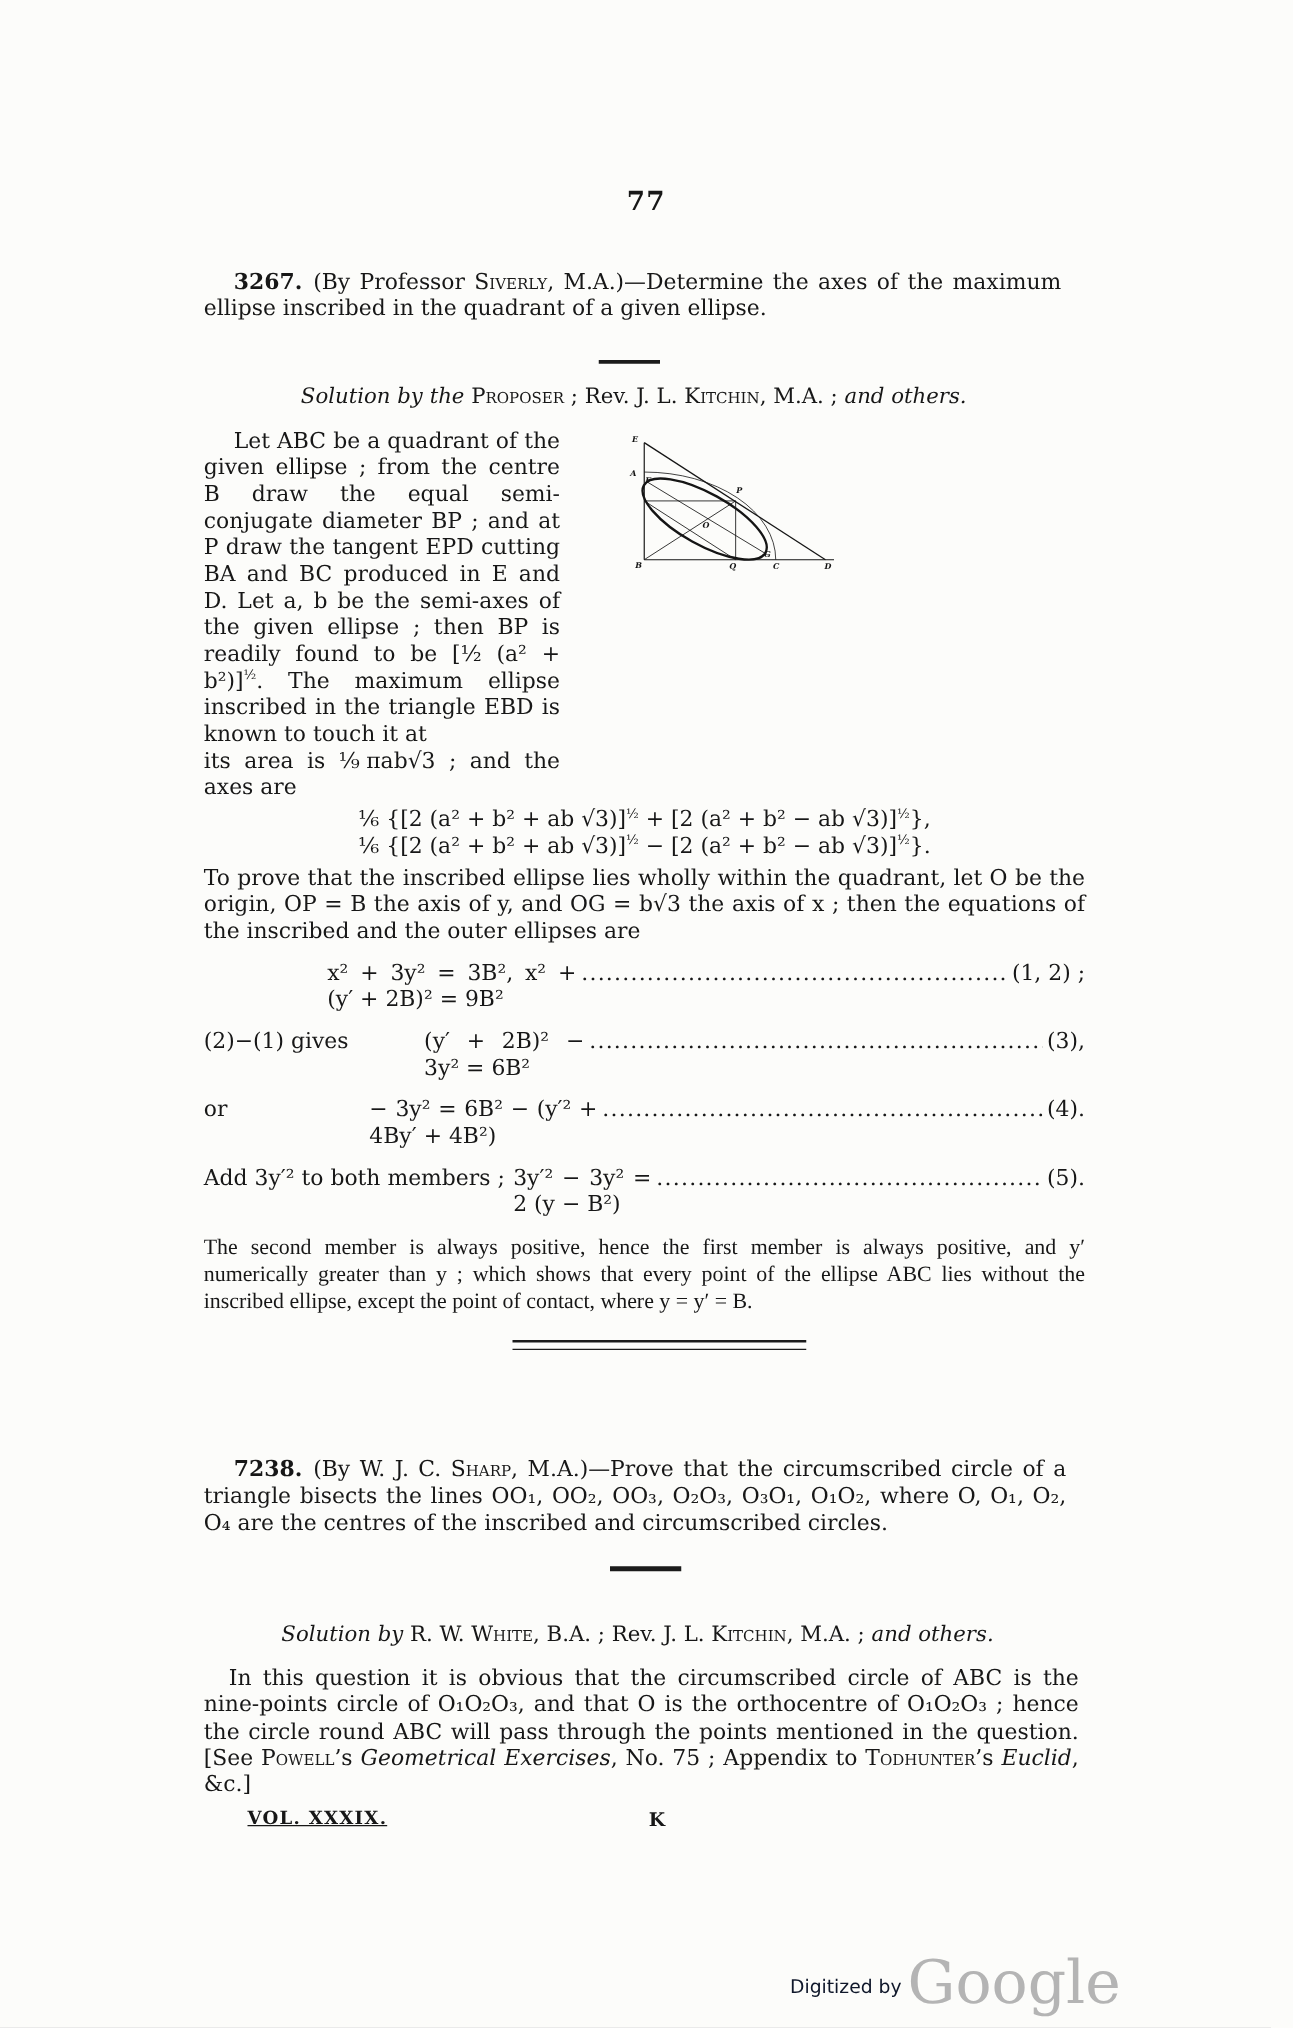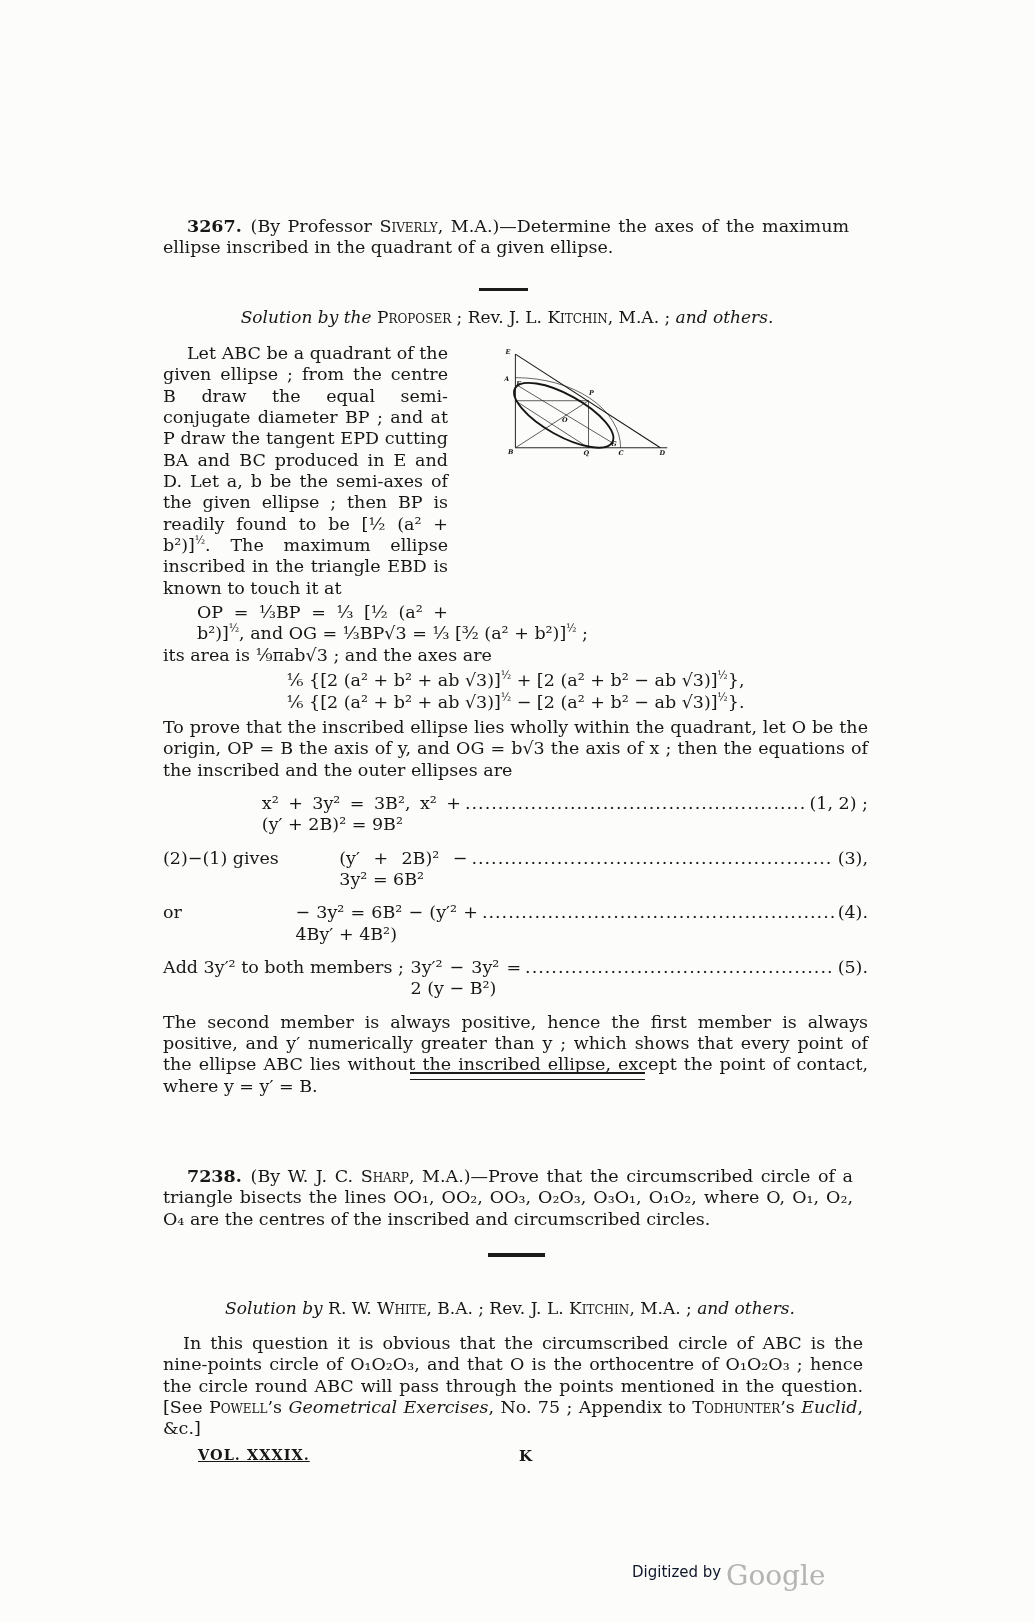--- a/index.html
+++ b/index.html
@@ -35,27 +35,28 @@
   .dots{flex:1 1 auto;overflow:hidden;white-space:nowrap;margin:0 4px;}
   .dots::after{content:"....................................................................................";letter-spacing:1px;}
   .sp1{display:inline-block;width:160px;}
   .sp3{display:inline-block;width:92px;}
   .sp4{display:inline-block;width:178px;}
   .sp5{display:inline-block;width:12px;}
   .fig-label{font-style:italic;font-weight:bold;font-size:15px;fill:#131313;}
   .footer-vol{font-size:14.5px;font-weight:bold;letter-spacing:1px;text-decoration:underline;}
   .footer-sig{font-size:15px;font-weight:bold;}
   .wm{color:#0f172a;font-family:"DejaVu Sans", sans-serif;font-size:15px;}
-  .wm-logo{color:#b4b4b4;font-family:"DejaVu Serif", serif;font-size:28px;line-height:1;}
+  .wm-logo{color:#b4b4b4;font-family:"DejaVu Serif", serif;font-size:48px;line-height:1;}
 </style>
 </head>
 <body>
 
 <div class="sheet">
 
+  <div class="abs pageno center" style="top:148px;left:0;width:100%;">77</div>
 
   <p class="abs just" style="top:216px;left:163px;width:686px;">
     <span class="indent" style="display:inline-block;width:24px;"></span><span class="b">3267.</span><span> (By Professor </span><span class="sc">Siverly</span><span>, M.A.)—Determine the axes of the maximum ellipse inscribed in the quadrant of a given ellipse.</span>
   </p>
 
   <div class="abs rule" style="top:288px;left:479px;width:49px;height:3px;"></div>
 
   <div class="abs center solhead" style="top:307px;left:0;width:1014px;">
     <span class="it">Solution by the </span><span class="sc">Proposer</span><span> ; Rev. J. L. </span><span class="sc">Kitchin</span><span>, M.A. ; </span><span class="it">and others.</span>
   </div>
@@ -93,21 +94,20 @@
             <text x="741" y="592">G</text>
             <text x="758" y="614">C</text>
             <text x="854" y="614">D</text>
           </g>
         </svg>
       </svg>
     </div>
 
     <p class="indent">Let ABC be a quadrant of the given ellipse ; from the centre B draw the equal semi-conjugate diameter BP ; and at P draw the tangent EPD cutting BA and BC produced in E and D.  Let a, b be the semi-axes of the given ellipse ; then BP is readily found to be [½ (a² + b²)]<sup>½</sup>.  The maximum ellipse inscribed in the triangle EBD is known to touch it at</p>
 
-    <p class="eqline">OP = ⅓BP = ⅓ [½ (a² + b²)]<sup>½</sup>, and OG = ⅓BP√3 = ⅓ [³⁄₂ (a² + b²)]<sup>½</sup> ;</p>
     <p>its area is ⅑πab√3 ;  and the axes are</p>
 
     <div class="center axes">
       <p>⅙ {[2 (a² + b² + ab √3)]<sup>½</sup> + [2 (a² + b² − ab √3)]<sup>½</sup>},</p>
       <p>⅙ {[2 (a² + b² + ab √3)]<sup>½</sup> − [2 (a² + b² − ab √3)]<sup>½</sup>}.</p>
     </div>
 
     <p>To prove that the inscribed ellipse lies wholly within the quadrant, let O be the origin, OP = B the axis of y, and OG = b√3 the axis of x ; then the equations of the inscribed and the outer ellipses are</p>
 
     <div class="eqrow">
@@ -131,21 +131,21 @@
         <span class="eqnum">(4).</span>
     </div>
     <div class="eqrow">
       <span class="eqlabel">Add 3y′² to both members ;</span>
         <span class="sp5"></span>
         <span>3y′² − 3y² = 2 (y − B²)</span>
         <span class="dots"></span>
         <span class="eqnum">(5).</span>
     </div>
 
-    <p style="margin-top:3px;">The second member is always positive, hence the first member is always positive, and y′ numerically greater than y ; which shows that every point of the ellipse ABC lies without the inscribed ellipse, except the point of contact, where y = y′ = B.</p>
+    <p style="margin-top:3px;font-family:Liberation Serif, serif;">The second member is always positive, hence the first member is always positive, and y′ numerically greater than y ; which shows that every point of the ellipse ABC lies without the inscribed ellipse, except the point of contact, where y = y′ = B.</p>
   </div>
 
   <div class="abs dblrule" style="top:1072px;left:410px;width:235px;"></div>
 
   <p class="abs just" style="top:1166px;left:163px;width:690px;">
     <span class="indent" style="display:inline-block;width:24px;"></span><span class="b">7238.</span><span> (By W. J. C. </span><span class="sc">Sharp</span><span>, M.A.)—Prove that the circumscribed circle of a triangle bisects the lines OO₁, OO₂, OO₃, O₂O₃, O₃O₁, O₁O₂, where O, O₁, O₂, O₄ are the centres of the inscribed and circumscribed circles.</span>
   </p>
 
   <div class="abs rule" style="top:1253px;left:488px;width:57px;height:4px;"></div>
 

